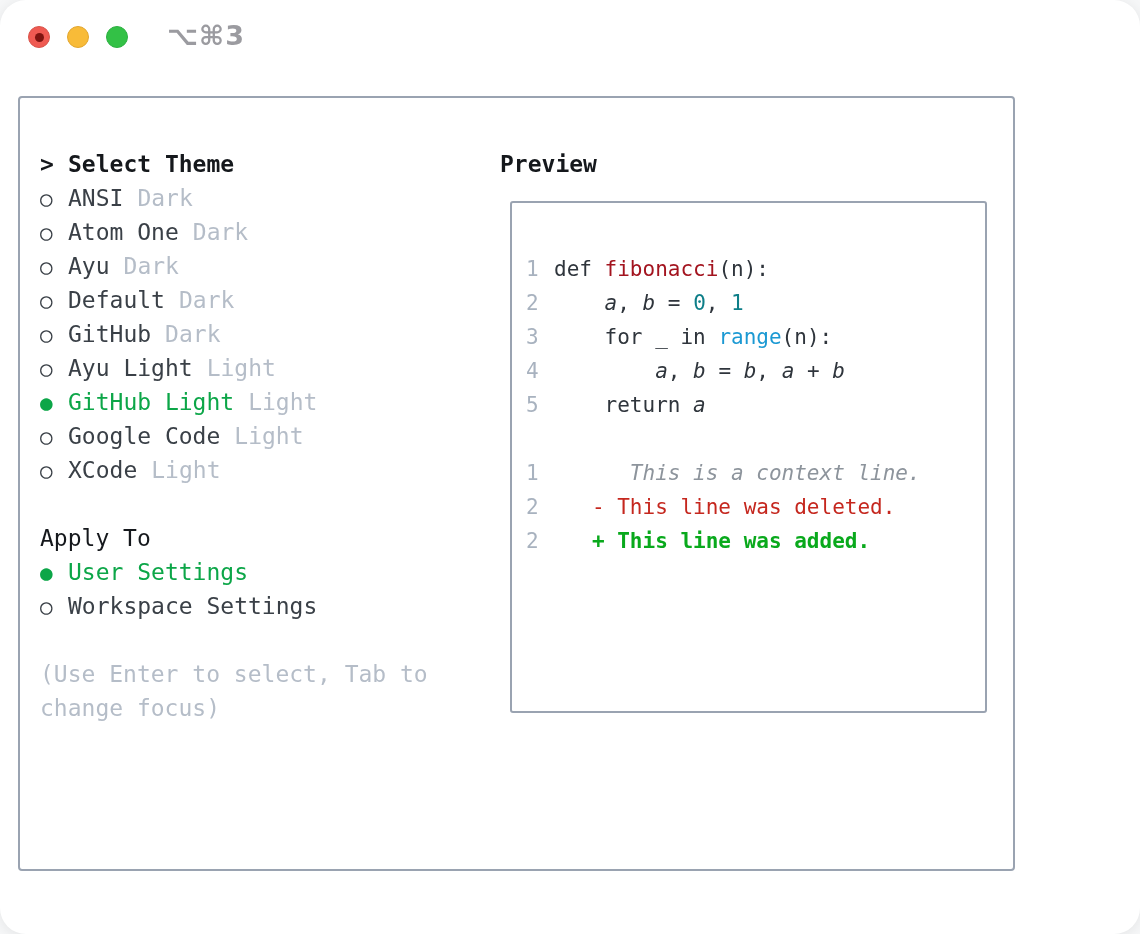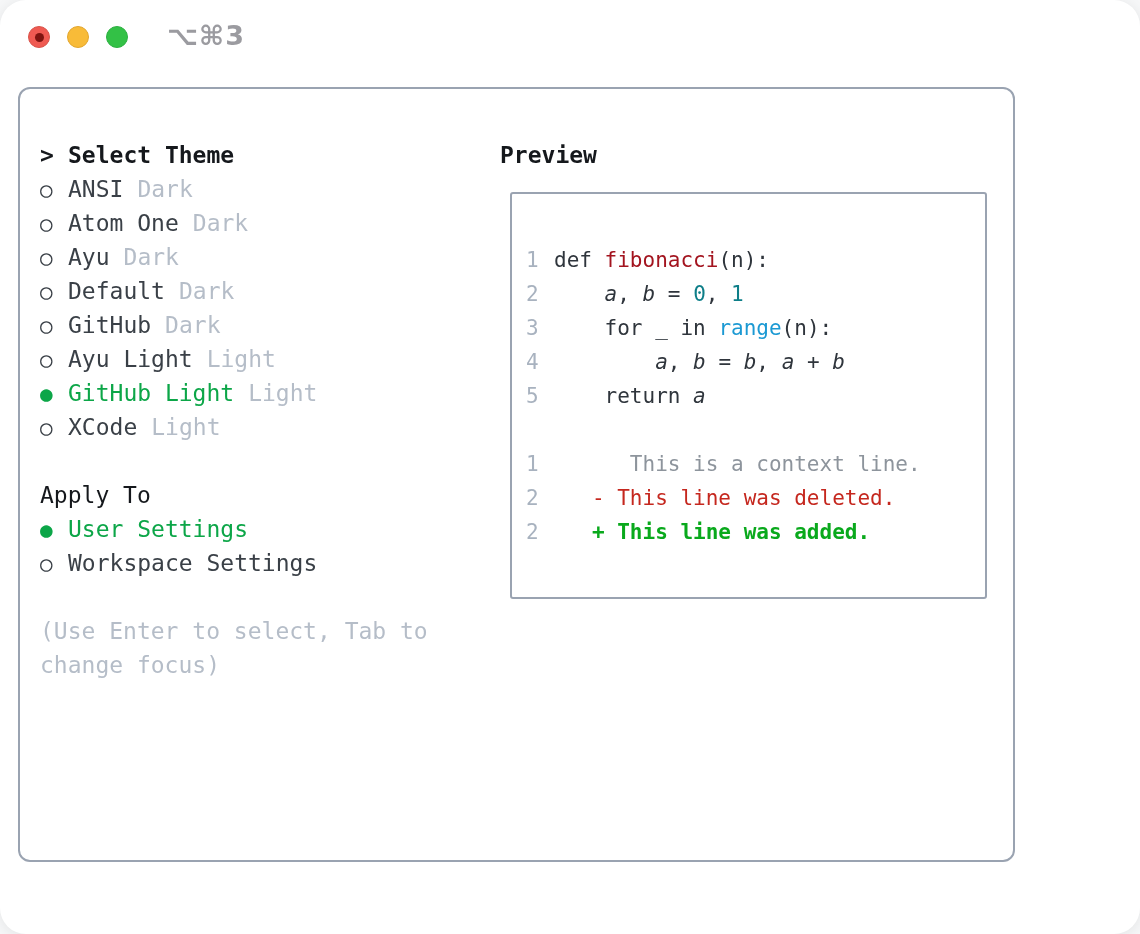--- a/index.html
+++ b/index.html
@@ -40,54 +40,54 @@
   .tl-yellow{left:67px;background:var(--light-yellow);border:1px solid #e2a62f;}
   .tl-green{left:106px;background:var(--light-green);border:1px solid #2eb043;}
   .shortcut{
     position:absolute;left:167px;top:20px;
     font-family:"DejaVu Sans",sans-serif;
     font-size:27px;font-weight:600;letter-spacing:1px;
     color:var(--titlebar-gray);
   }
   
   .panel{
-    position:absolute;left:18px;top:87px;width:997px;height:775px;
-    border:2px solid var(--panel-border);border-radius:12px;background:#fff;
+    position:absolute;left:18px;top:96px;width:997px;height:775px;
+    border:2px solid var(--panel-border);border-radius:4px;background:#fff;
   }
   
   .left-col{position:absolute;left:20px;top:49px;font-size:23px;}
   .row{height:34px;line-height:34px;white-space:pre;}
   .header-row{font-weight:bold;color:var(--header-dark);}
   .prompt{display:inline-block;width:28px;color:var(--header-dark);}
   .marker{display:inline-block;width:28px;color:var(--name-dark);font-size:21px;}
   .tname{color:var(--name-dark);}
   .tvariant{color:var(--muted);margin-left:14px;}
   .trow[data-state="selected"] .marker,
   .trow[data-state="selected"] .tname{color:var(--accent-green);}
   .section-label{color:var(--header-dark);}
   .hint{color:var(--muted);}
   
   .preview-title{
     position:absolute;left:480px;top:49px;height:34px;line-height:34px;
     font-size:23px;font-weight:bold;color:var(--header-dark);
   }
   .preview-box{
-    position:absolute;left:490px;top:103px;width:477px;height:407px;
+    position:absolute;left:490px;top:103px;width:477px;height:512px;
     border:2px solid var(--panel-border);border-radius:3px;
     padding:49px 0 0 14px;font-size:21px;background:#fff;
   }
   .crow{height:34px;line-height:34px;white-space:pre;}
   .ln{display:inline-block;width:28px;color:var(--ln);}
   .gap-row{height:34px;}
   [data-role="plain"]{color:var(--code-plain);}
   [data-role="func"]{color:var(--syn-func);}
   [data-role="var"]{color:var(--code-plain);font-style:italic;}
   [data-role="num"]{color:var(--syn-num);}
   [data-role="builtin"]{color:var(--syn-builtin);}
-  [data-role="context"]{color:var(--diff-context);}
+  [data-role="context"]{color:var(--diff-context);font-style:italic;}
   [data-role="deleted"]{color:var(--diff-deleted);}
   [data-role="added"]{color:var(--diff-added);font-weight:bold;}
 </style>
 </head>
 <body>
 
 <div class="window">
 
   <span class="tl tl-red">
       <span class="tl-dot"></span>
@@ -101,20 +101,21 @@
     <div class="left-col">
       <div class="row header-row"><span class="prompt">&gt;</span><span>Select Theme</span></div>
 
       <div class="row trow" data-state="default"><span class="marker">○</span><span class="tname">ANSI</span><span class="tvariant">Dark</span></div>
       <div class="row trow" data-state="default"><span class="marker">○</span><span class="tname">Atom One</span><span class="tvariant">Dark</span></div>
       <div class="row trow" data-state="default"><span class="marker">○</span><span class="tname">Ayu</span><span class="tvariant">Dark</span></div>
       <div class="row trow" data-state="default"><span class="marker">○</span><span class="tname">Default</span><span class="tvariant">Dark</span></div>
       <div class="row trow" data-state="default"><span class="marker">○</span><span class="tname">GitHub</span><span class="tvariant">Dark</span></div>
       <div class="row trow" data-state="default"><span class="marker">○</span><span class="tname">Ayu Light</span><span class="tvariant">Light</span></div>
       <div class="row trow" data-state="selected"><span class="marker">●</span><span class="tname">GitHub Light</span><span class="tvariant">Light</span></div>
+      <div class="row trow" data-state="default"><span class="marker">○</span><span class="tname">Google Code</span><span class="tvariant">Light</span></div>
       <div class="row trow" data-state="default"><span class="marker">○</span><span class="tname">XCode</span><span class="tvariant">Light</span></div>
 
       <div class="row gap-row"></div>
 
       <div class="row"><span class="section-label">Apply To</span></div>
       <div class="row trow" data-state="selected"><span class="marker">●</span><span class="tname">User Settings</span></div>
       <div class="row trow" data-state="default"><span class="marker">○</span><span class="tname">Workspace Settings</span></div>
 
       <div class="row gap-row"></div>
 

